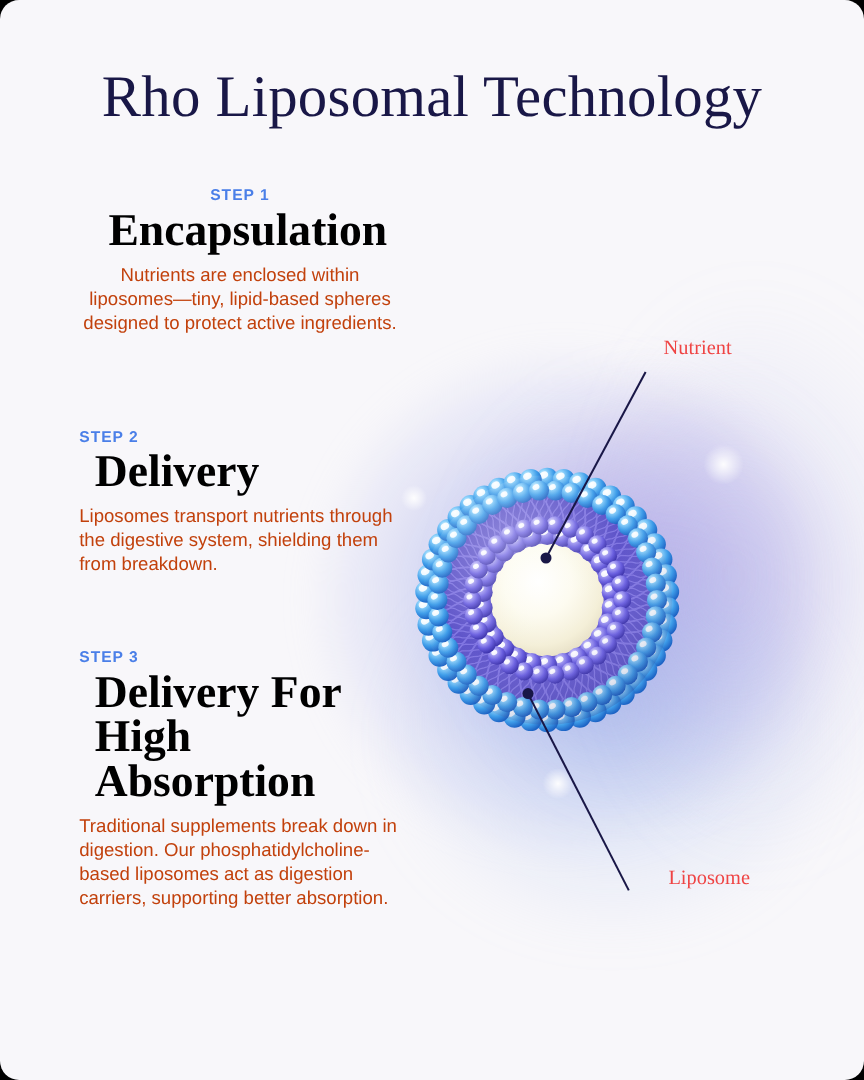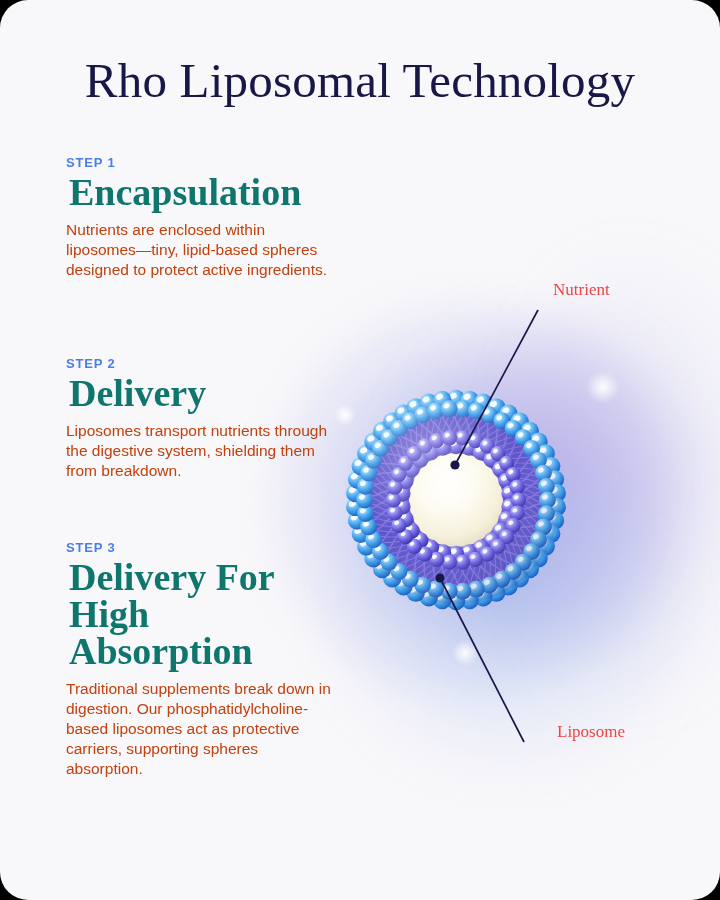--- a/index.html
+++ b/index.html
@@ -2,21 +2,21 @@
 <html><head>
 <meta charset="utf-8">
 <title>Rho Liposomal Technology</title>
 <style>
   html,body{margin:0;padding:0;background:#000;}
   body{width:720px;height:900px;overflow:hidden;
        font-family:"Liberation Sans",sans-serif;}
 
   #card{
     position:relative;width:720px;height:900px;box-sizing:border-box;
-    border-radius:28px;overflow:hidden;background:#f8f7fa;padding-left:21px;
+    border-radius:16px;overflow:hidden;background:#f8f7fa;padding-left:21px;
   }
 
   
   .glow{position:absolute;border-radius:50%;pointer-events:none;}
   #glow-main{
     left:268px;top:300px;width:400px;height:400px;
     background:radial-gradient(circle at 50% 50%,
       rgba(150,160,230,.58) 0%,
       rgba(163,170,232,.46) 34%,
       rgba(186,190,238,.26) 57%,
@@ -53,31 +53,31 @@
   #spark-c{left:334px;top:404px;width:22px;height:22px;}
 
   
   #title{
     position:absolute;left:0;top:55px;width:720px;text-align:center;
     font-family:"Liberation Serif",serif;font-size:49px;line-height:1.05;
     color:#191747;letter-spacing:.2px;white-space:nowrap;
   }
 
   .step{position:absolute;left:66px;width:268px;}
-  #step-1{top:155px;}
+  #step-1{top:155px;text-align:center;}
   #step-2{top:356px;}
   #step-3{top:540px;}
 
   .step-eyebrow{
     font-size:13px;font-weight:700;letter-spacing:.85px;
     color:#4a7fe8;margin:0 0 4px 0;
   }
   .step-heading{
     font-family:"Liberation Serif",serif;font-size:38px;line-height:.97;
-    color:#0f766e;margin:0 0 9px 3px;letter-spacing:0;
+    color:#000000;margin:0 0 9px 13px;letter-spacing:0;
   }
   .step-body{
     font-size:15.5px;line-height:1.29;color:#c2410c;margin:0;
   }
   #step-3 .step-body{width:270px;}
 
   
   .callout-label{
     position:absolute;font-family:"Liberation Serif",serif;
     font-size:17px;color:#ef4444;white-space:nowrap;
@@ -627,21 +627,21 @@
 
   <div class="step" id="step-2">
     <p class="step-eyebrow">STEP 2</p>
     <h2 class="step-heading">Delivery</h2>
     <p class="step-body">Liposomes transport nutrients through the digestive system, shielding them from breakdown.</p>
   </div>
 
   <div class="step" id="step-3">
     <p class="step-eyebrow">STEP 3</p>
     <h2 class="step-heading">Delivery For High Absorption</h2>
-    <p class="step-body">Traditional supplements break down in digestion. Our phosphatidylcholine-based liposomes act as protective carriers, supporting spheres absorption.</p>
+    <p class="step-body">Traditional supplements break down in digestion. Our phosphatidylcholine-based liposomes act as digestion carriers, supporting better absorption.</p>
   </div>
 
   <svg id="leaders">
     <line x1="455" y1="465" x2="538" y2="310" stroke="#191747" stroke-width="1.7"></line>
     <circle cx="455" cy="465" r="4.6" fill="#191747"></circle>
     <line x1="440" y1="578" x2="524" y2="742" stroke="#191747" stroke-width="1.7"></line>
     <circle cx="440" cy="578" r="4.6" fill="#191747"></circle>
   </svg>
 
   <div class="callout-label" id="label-nutrient">Nutrient</div>

